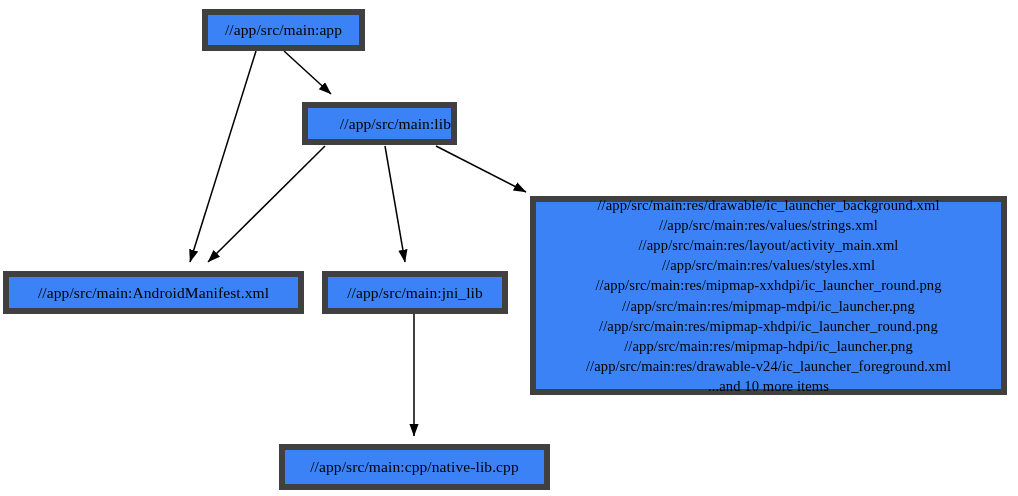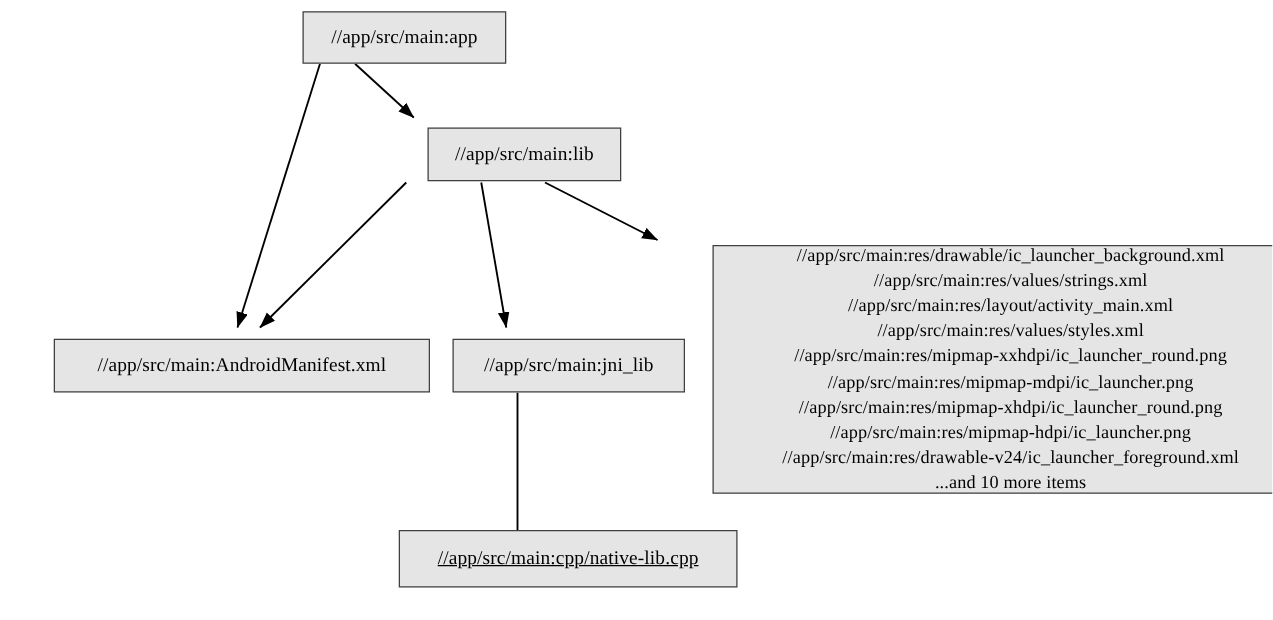--- a/index.html
+++ b/index.html
@@ -21,45 +21,44 @@
   #edge-layer {
     position: absolute;
     left: 0;
     top: 0;
     width: 1018px;
     height: 496px;
   }
   .node {
     position: absolute;
     box-sizing: border-box;
-    border: 1px solid #404040;
-    background: #e5e5e5;
+    border: 6px solid #404040;
+    background: #3b82f6;
     display: flex;
     align-items: center;
     justify-content: center;
     text-align: center;
     line-height: 1.0;
-    margin-left: 40px;
   }
   .node-label {
     display: block;
     white-space: pre;
     font-size: 15.5px;
     letter-spacing: 0.1px;
   }
   .node-multiline .node-label {
     font-size: 14.6px;
     line-height: 1.38;
   }
   #node-app      { left: 202px; top: 9px;   width: 163px; height: 42px; }
-  #node-lib      { left: 302px; top: 102px; width: 155px; height: 43px; }
+  #node-lib      { left: 302px; top: 102px; width: 155px; height: 43px; justify-content: flex-end; }
   #node-manifest { left: 3px;   top: 271px; width: 301px; height: 43px; }
   #node-jni      { left: 322px; top: 271px; width: 186px; height: 43px; }
   #node-res      { left: 530px; top: 196px; width: 477px; height: 199px; align-items: center; }
-  #node-cpp      { left: 279px; top: 424px; width: 271px; height: 46px; text-decoration: underline; }
+  #node-cpp      { left: 279px; top: 444px; width: 271px; height: 46px; }
 </style>
 </head>
 <body>
 
 <div id="graph-canvas">
 
   <svg id="edge-layer" viewBox="0 0 1018 496" width="1018" height="496" xmlns="http://www.w3.org/2000/svg">
     <defs>
       <marker id="arrowhead" markerWidth="9" markerHeight="9" refX="8.2" refY="3.1" orient="auto" markerUnits="strokeWidth">
         <path d="M0,0 L8.5,3.1 L0,6.2 z" fill="#000000"></path>

